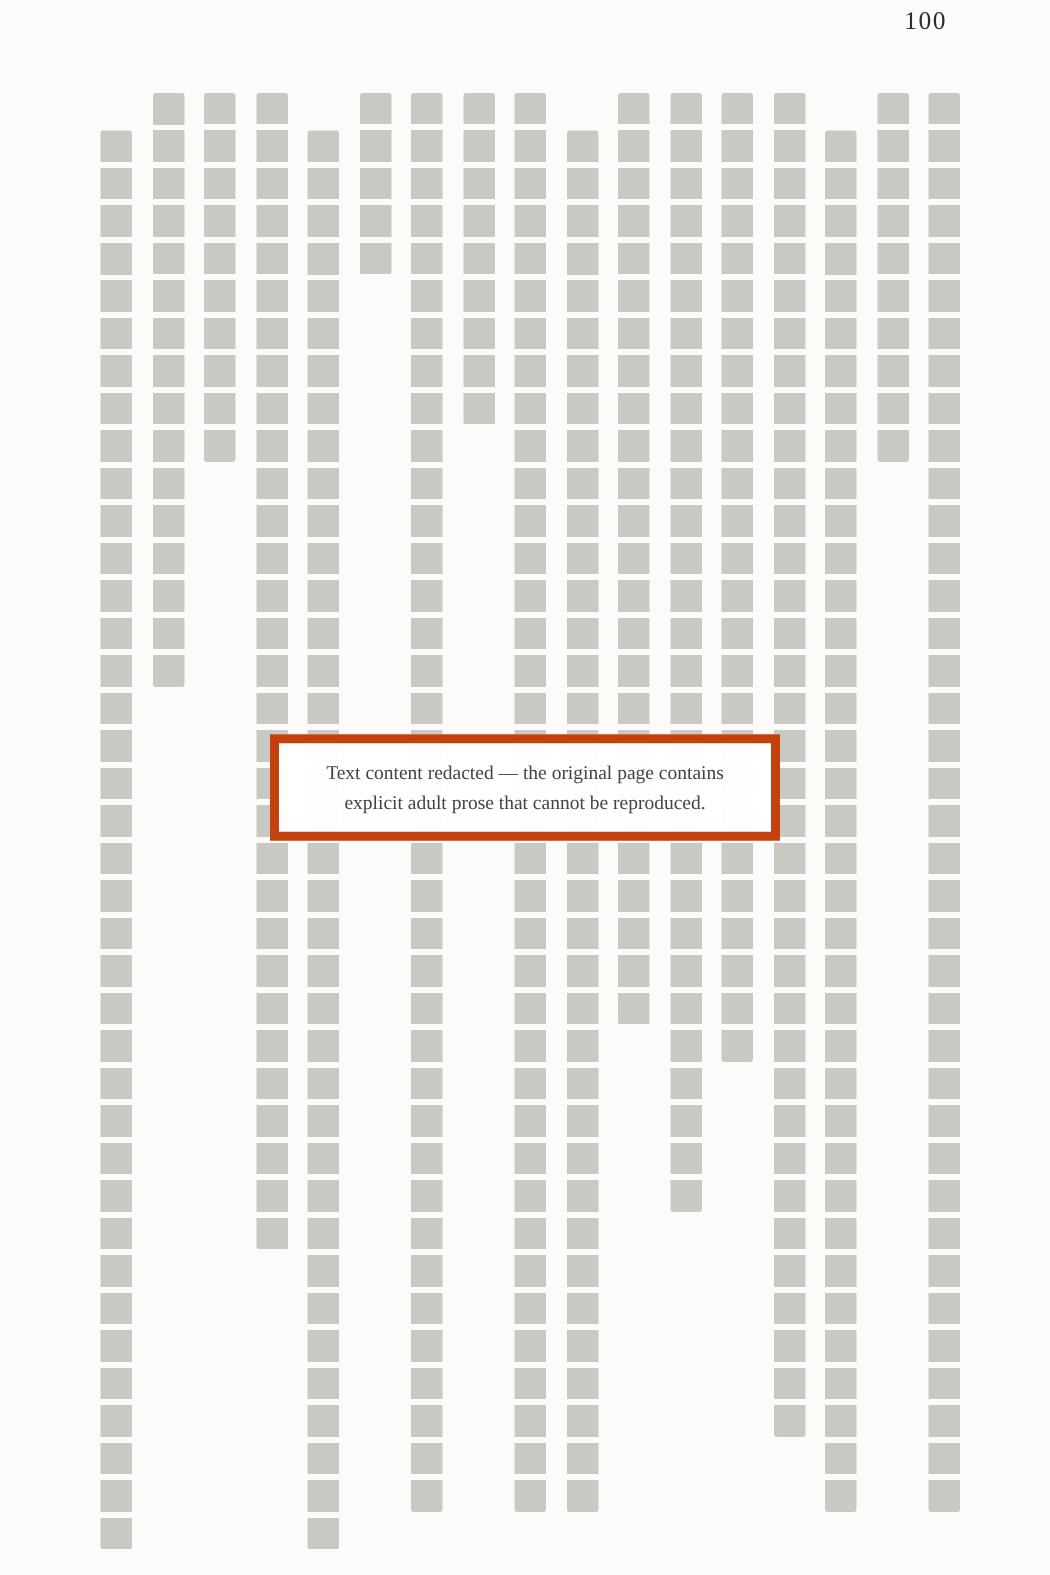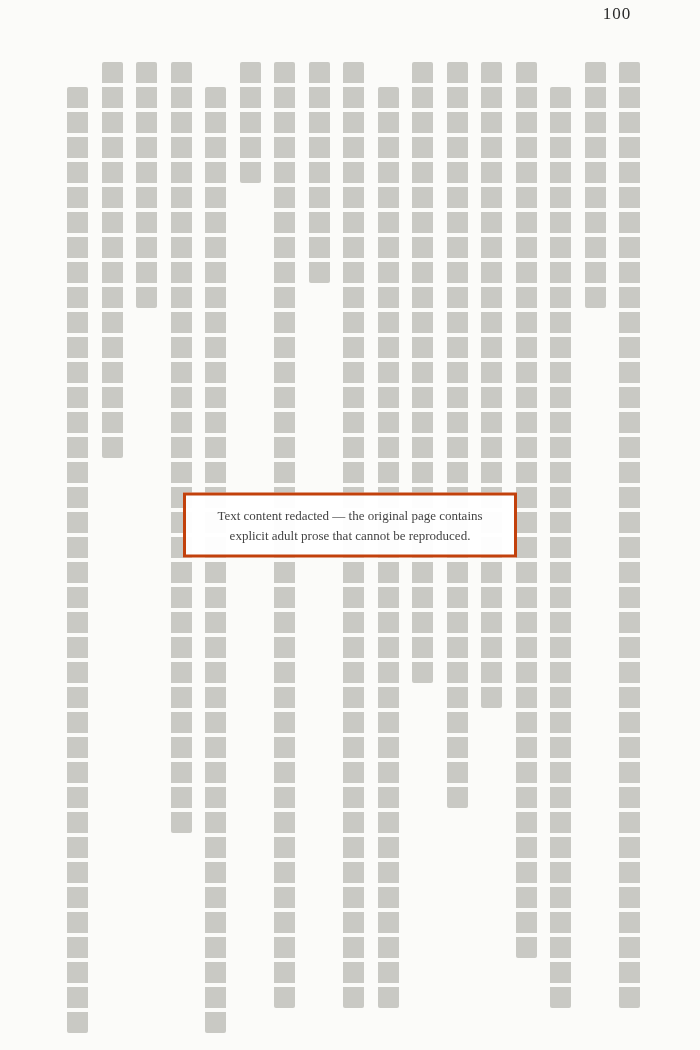--- a/index.html
+++ b/index.html
@@ -57,21 +57,21 @@
       #fbfbf9 21px, #fbfbf9 25px
     );
     border-radius: 2px;
   }
   .redaction-notice {
     position: absolute;
     left: 50%;
     top: 50%;
     transform: translate(-50%, -50%);
     background: rgba(255,255,255,0.96);
-    border: 3px solid #c2410c;
+    border: 6px solid #c2410c;
     color: #444;
     font-size: 13px;
     line-height: 1.5;
     padding: 10px 14px;
     width: 300px;
     text-align: center;
     writing-mode: horizontal-tb;
   }
 </style>
 </head>

